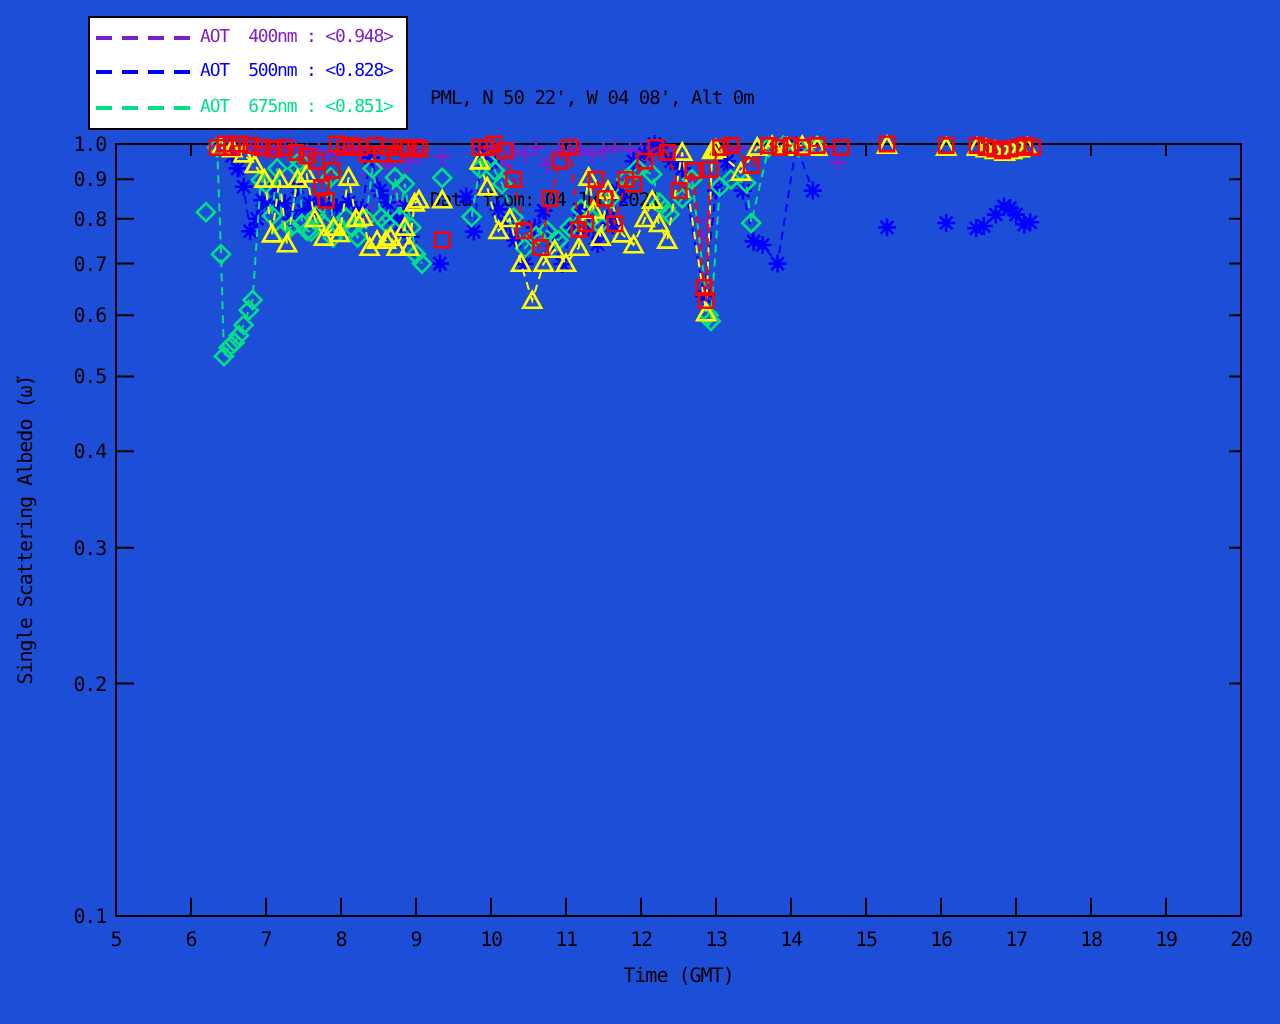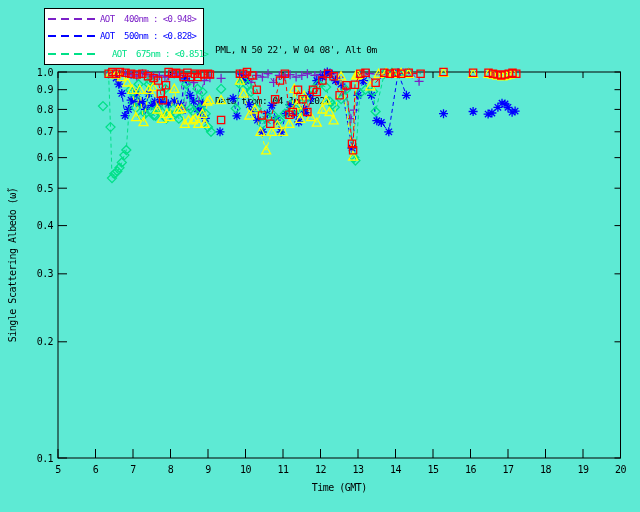--- a/index.html
+++ b/index.html
@@ -1,17 +1,17 @@
 <!DOCTYPE html>
 <html><head>
 <meta charset="utf-8">
 <style>
   html,body{margin:0;padding:0;background:#ffffff;}
   #screen{
-    position:relative;width:640px;height:512px;background:#5eead4;overflow:hidden;
+    position:relative;width:640px;height:512px;background:#1d4ed8;overflow:hidden;
     font-family:"DejaVu Sans Mono","Liberation Mono",monospace;
   }
   #legend-box{
     position:absolute;left:44px;top:8px;width:160px;height:57px;
     border:1px solid #000;background:#fff;box-sizing:border-box;
     display:flex;flex-direction:column;justify-content:space-around;
     padding:1px 3px;
   }
   .legend-row{display:flex;align-items:center;height:11px;}
   .legend-dash{width:48px;height:2px;margin-right:4px;flex:0 0 auto;}
@@ -31,21 +31,21 @@
       <div class="legend-row">
         <div class="legend-dash" style="background: repeating-linear-gradient(90deg, rgb(123, 32, 200) 0px, rgb(123, 32, 200) 8px, transparent 8px, transparent 13px);"></div>
         <span class="legend-text" style="color: rgb(123, 32, 200);">AOT  400nm : &lt;0.948&gt;</span>
       </div>
       <div class="legend-row">
         <div class="legend-dash" style="background: repeating-linear-gradient(90deg, rgb(0, 0, 255) 0px, rgb(0, 0, 255) 8px, transparent 8px, transparent 13px);"></div>
         <span class="legend-text" style="color: rgb(0, 0, 255); text-align: right;">AOT  500nm : &lt;0.828&gt;</span>
       </div>
       <div class="legend-row">
         <div class="legend-dash" style="background: repeating-linear-gradient(90deg, rgb(0, 224, 135) 0px, rgb(0, 224, 135) 8px, transparent 8px, transparent 13px);"></div>
-        <span class="legend-text" style="color: rgb(0, 224, 135); margin-left: 12px;">AOT  675nm : &lt;0.851&gt;</span>
+        <span class="legend-text" style="color: rgb(0, 224, 135);">AOT  675nm : &lt;0.851&gt;</span>
       </div>
     </div>
 
   <div id="header-block">
     <div>PML, N 50 22', W 04 08', Alt 0m</div>
     <div>Data from: 04 Jun 2021</div>
   </div>
 
   <svg id="plot-svg" width="640" height="512" viewBox="0 0 640 512" style="position:absolute;left:0;top:0;">
       <g stroke="#000" fill="none">

